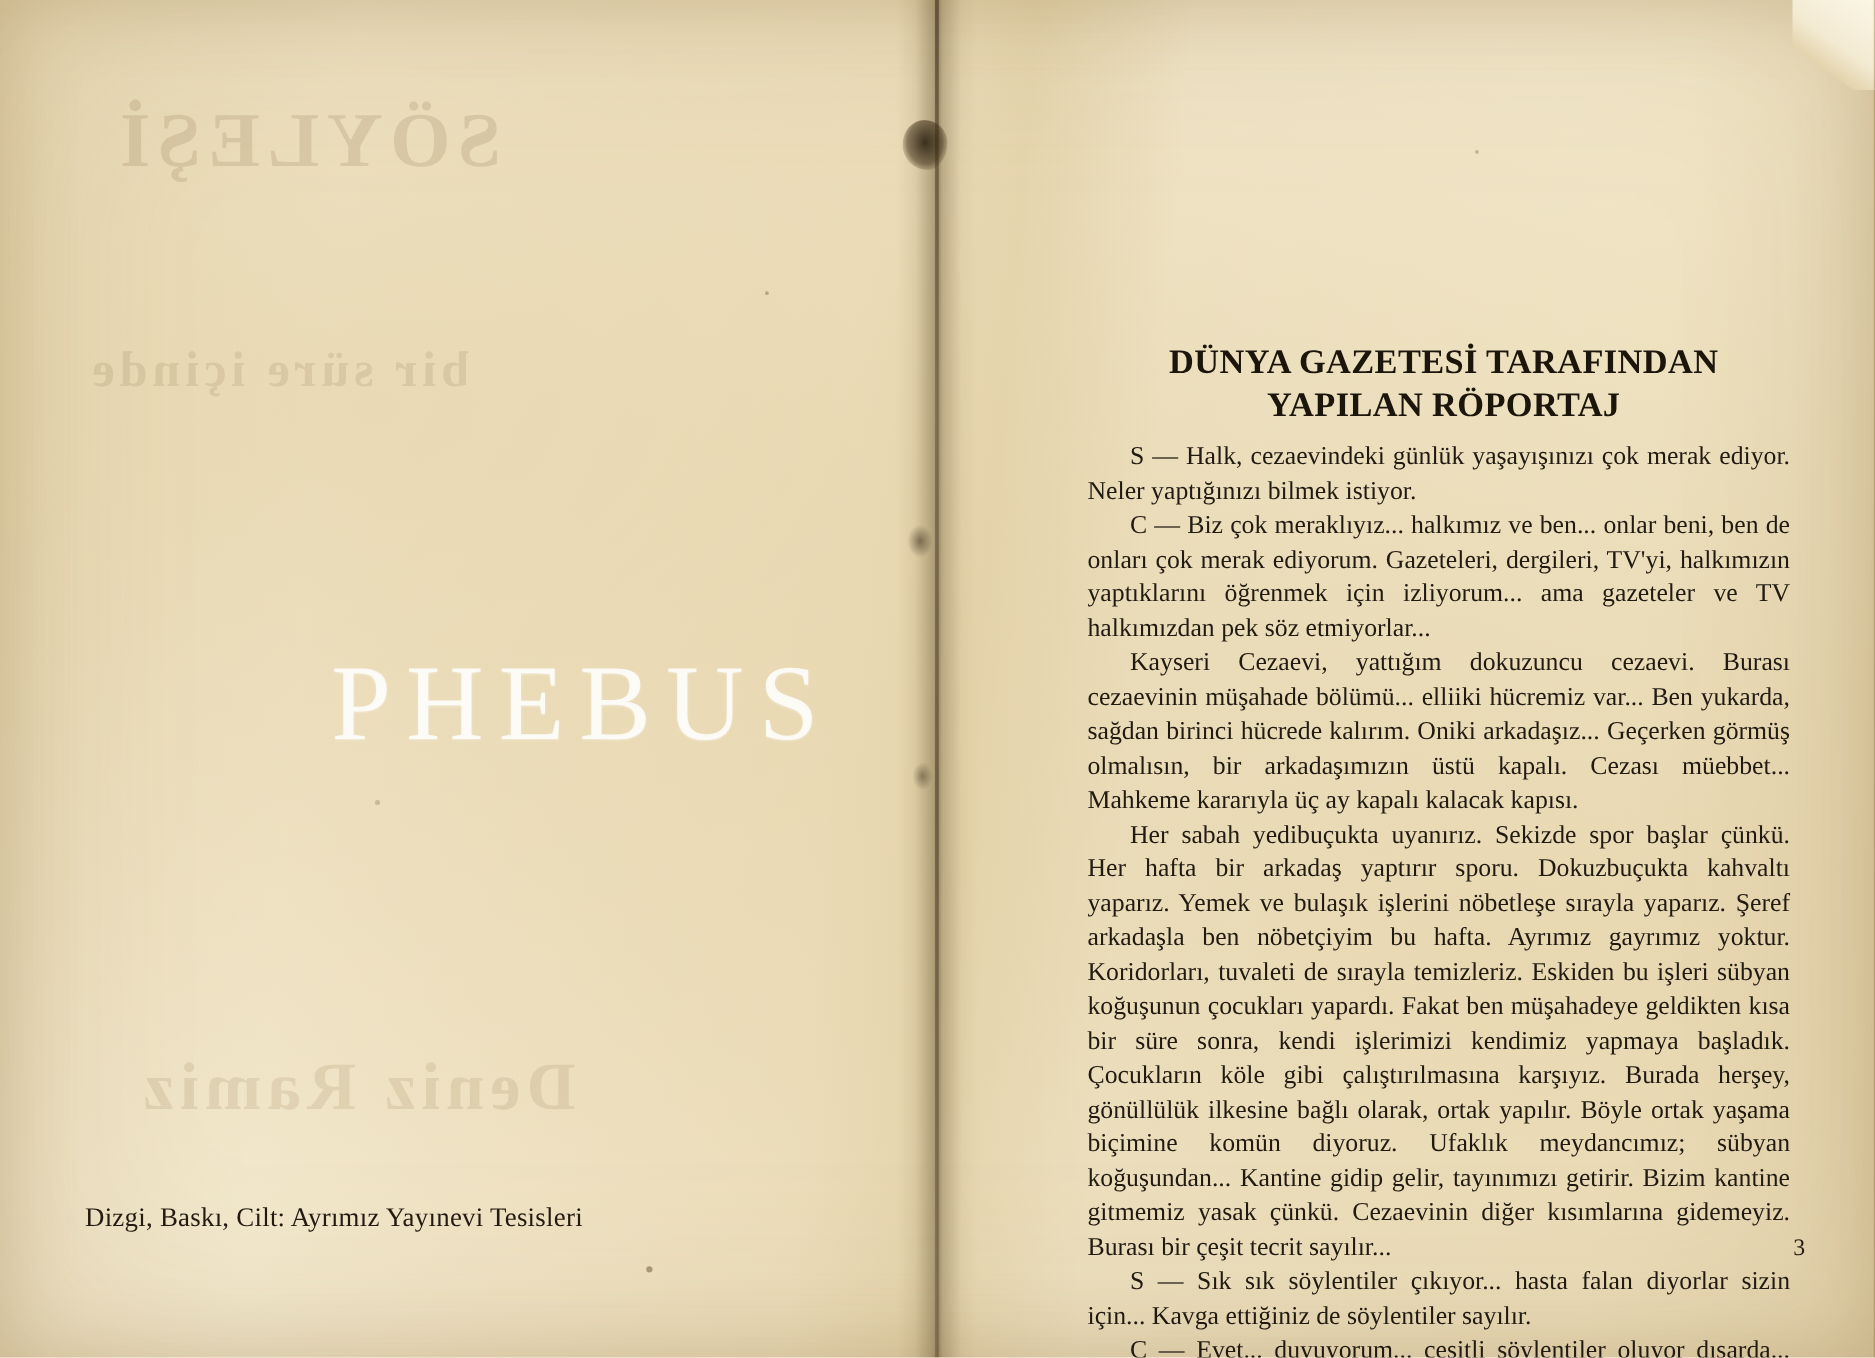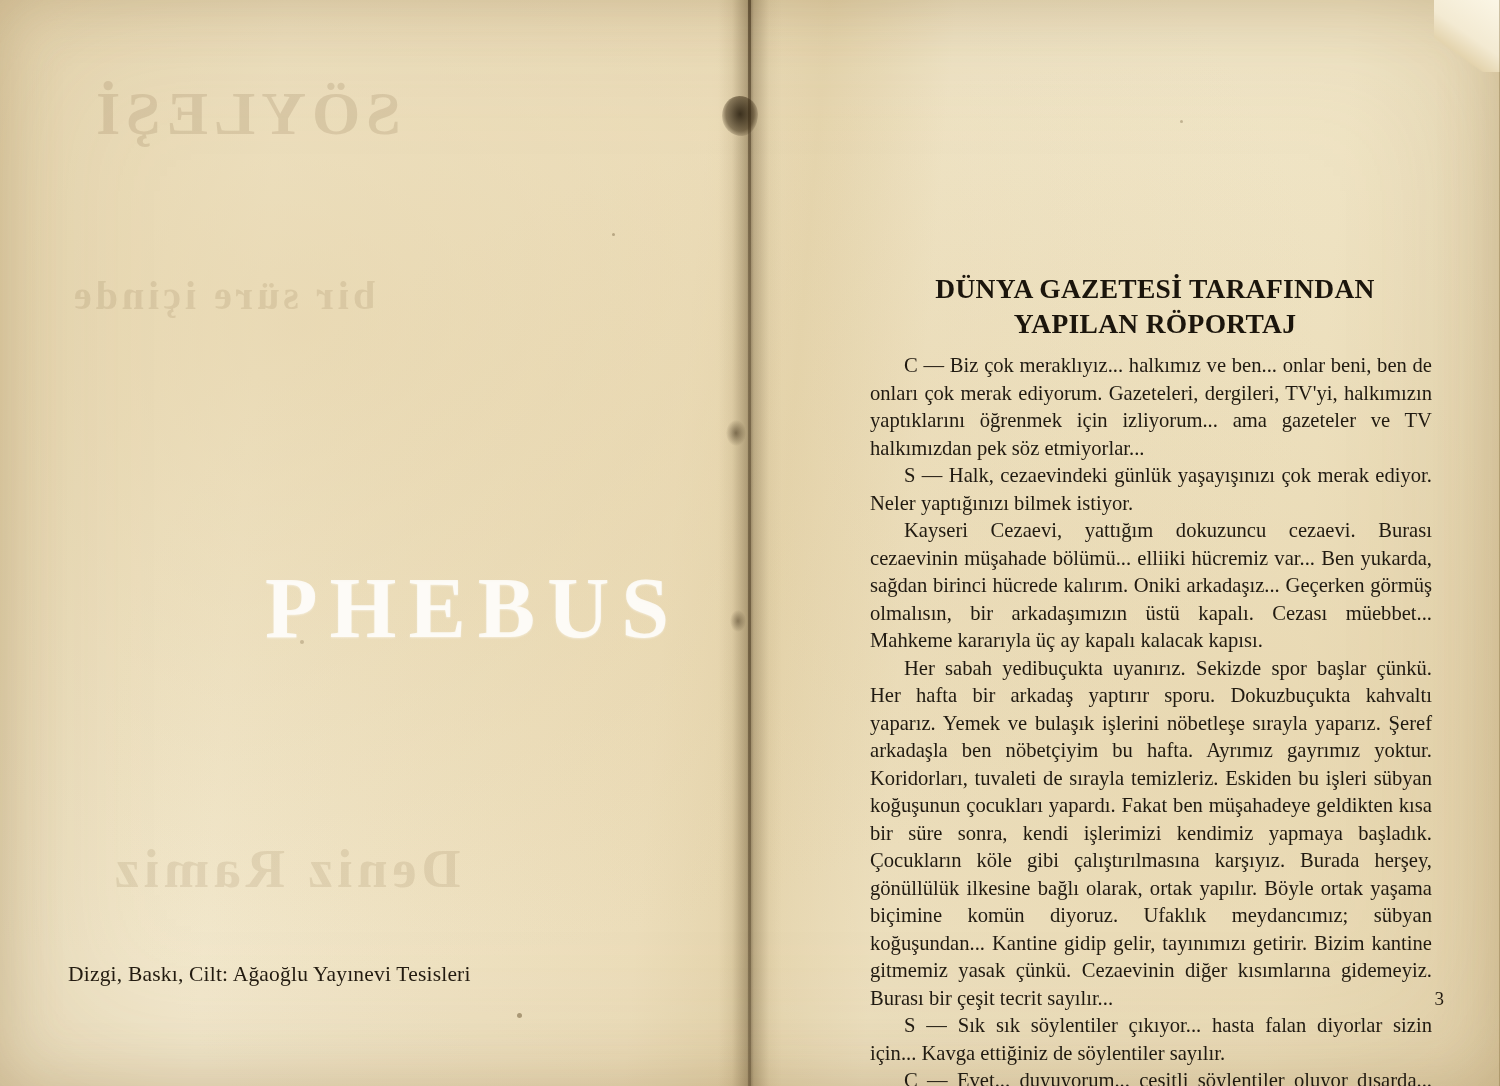--- a/index.html
+++ b/index.html
@@ -215,24 +215,24 @@
     top: 988px;
     font-size: 19px;
     color: #241c12;
     font-family: "Liberation Serif", serif;
   }
 
   
   .watermark {
     position: absolute;
     left: 265px;
-    top: 558px;
+    top: 512px;
     font-family: "Liberation Serif", serif;
     font-size: 86px;
-    font-weight: bold;
+    font-weight: normal;
     letter-spacing: 12px;
     color: rgba(255,255,255,0.80);
     text-shadow: 0 1px 2px rgba(255,255,255,0.4);
     pointer-events: none;
     user-select: none;
     z-index: 5;
   }
 
   
   .speck {
@@ -243,35 +243,35 @@
 </style>
 </head>
 <body>
 
 <div id="book">
 
   <div class="page-left">
     <div class="bleed bleed-title">SÖYLEŞİ</div>
     <div class="bleed bleed-sub">bir süre içinde</div>
     <div class="bleed bleed-author">Deniz Ramiz</div>
-    <div class="imprint">Dizgi, Baskı, Cilt: Ağaoğlu Yayınevi Tesisleri</div>
+    <div class="imprint">Dizgi, Baskı, Cilt: Ayrımız Yayınevi Tesisleri</div>
   </div>
 
   <div class="gutter"></div>
   <div class="gutter-line"></div>
   <div class="gutter-blot"></div>
   <div class="gutter-blot2"></div>
   <div class="gutter-blot3"></div>
 
   <div class="page-right">
     <div class="chapter-title">DÜNYA GAZETESİ TARAFINDAN YAPILAN RÖPORTAJ</div>
 
     <div class="body-col">
+      <p>S — Halk, cezaevindeki günlük yaşayışınızı çok merak ediyor. Neler yaptığınızı bilmek istiyor.</p>
       <p>C — Biz çok meraklıyız... halkımız ve ben... onlar beni, ben de onları çok merak ediyorum. Gazeteleri, dergileri, TV'yi, halkımızın yaptıklarını öğrenmek için izliyorum... ama gazeteler ve TV halkımızdan pek söz etmiyorlar...</p>
-      <p>S — Halk, cezaevindeki günlük yaşayışınızı çok merak ediyor. Neler yaptığınızı bilmek istiyor.</p>
       <p>Kayseri Cezaevi, yattığım dokuzuncu cezaevi. Burası cezaevinin müşahade bölümü... elliiki hücremiz var... Ben yukarda, sağdan birinci hücrede kalırım. Oniki arkadaşız... Geçerken görmüş olmalısın, bir arkadaşımızın üstü kapalı. Cezası müebbet... Mahkeme kararıyla üç ay kapalı kalacak kapısı.</p>
       <p>Her sabah yedibuçukta uyanırız. Sekizde spor başlar çünkü. Her hafta bir arkadaş yaptırır sporu. Dokuzbuçukta kahvaltı yaparız. Yemek ve bulaşık işlerini nöbetleşe sırayla yaparız. Şeref arkadaşla ben nöbetçiyim bu hafta. Ayrımız gayrımız yoktur. Koridorları, tuvaleti de sırayla temizleriz. Eskiden bu işleri sübyan koğuşunun çocukları yapardı. Fakat ben müşahadeye geldikten kısa bir süre sonra, kendi işlerimizi kendimiz yapmaya başladık. Çocukların köle gibi çalıştırılmasına karşıyız. Burada herşey, gönüllülük ilkesine bağlı olarak, ortak yapılır. Böyle ortak yaşama biçimine komün diyoruz. Ufaklık meydancımız; sübyan koğuşundan... Kantine gidip gelir, tayınımızı getirir. Bizim kantine gitmemiz yasak çünkü. Cezaevinin diğer kısımlarına gidemeyiz. Burası bir çeşit tecrit sayılır...</p>
       <p>S — Sık sık söylentiler çıkıyor... hasta falan diyorlar sizin için... Kavga ettiğiniz de söylentiler sayılır.</p>
       <p>C — Evet... duyuyorum... çeşitli söylentiler oluyor dışarda... vurulduğum, kavga ettiğim, hasta olduğum, hatta kendimi astığım söyleniyor... Bütün bunlar uydurma şeylerdir. Devrim-</p>
     </div>
 
     <div class="folio">3</div>
   </div>
 
   <div class="speck" style="left:517px; top:1013px; width:5px; height:5px; background:rgba(90,68,34,0.45);"></div>

